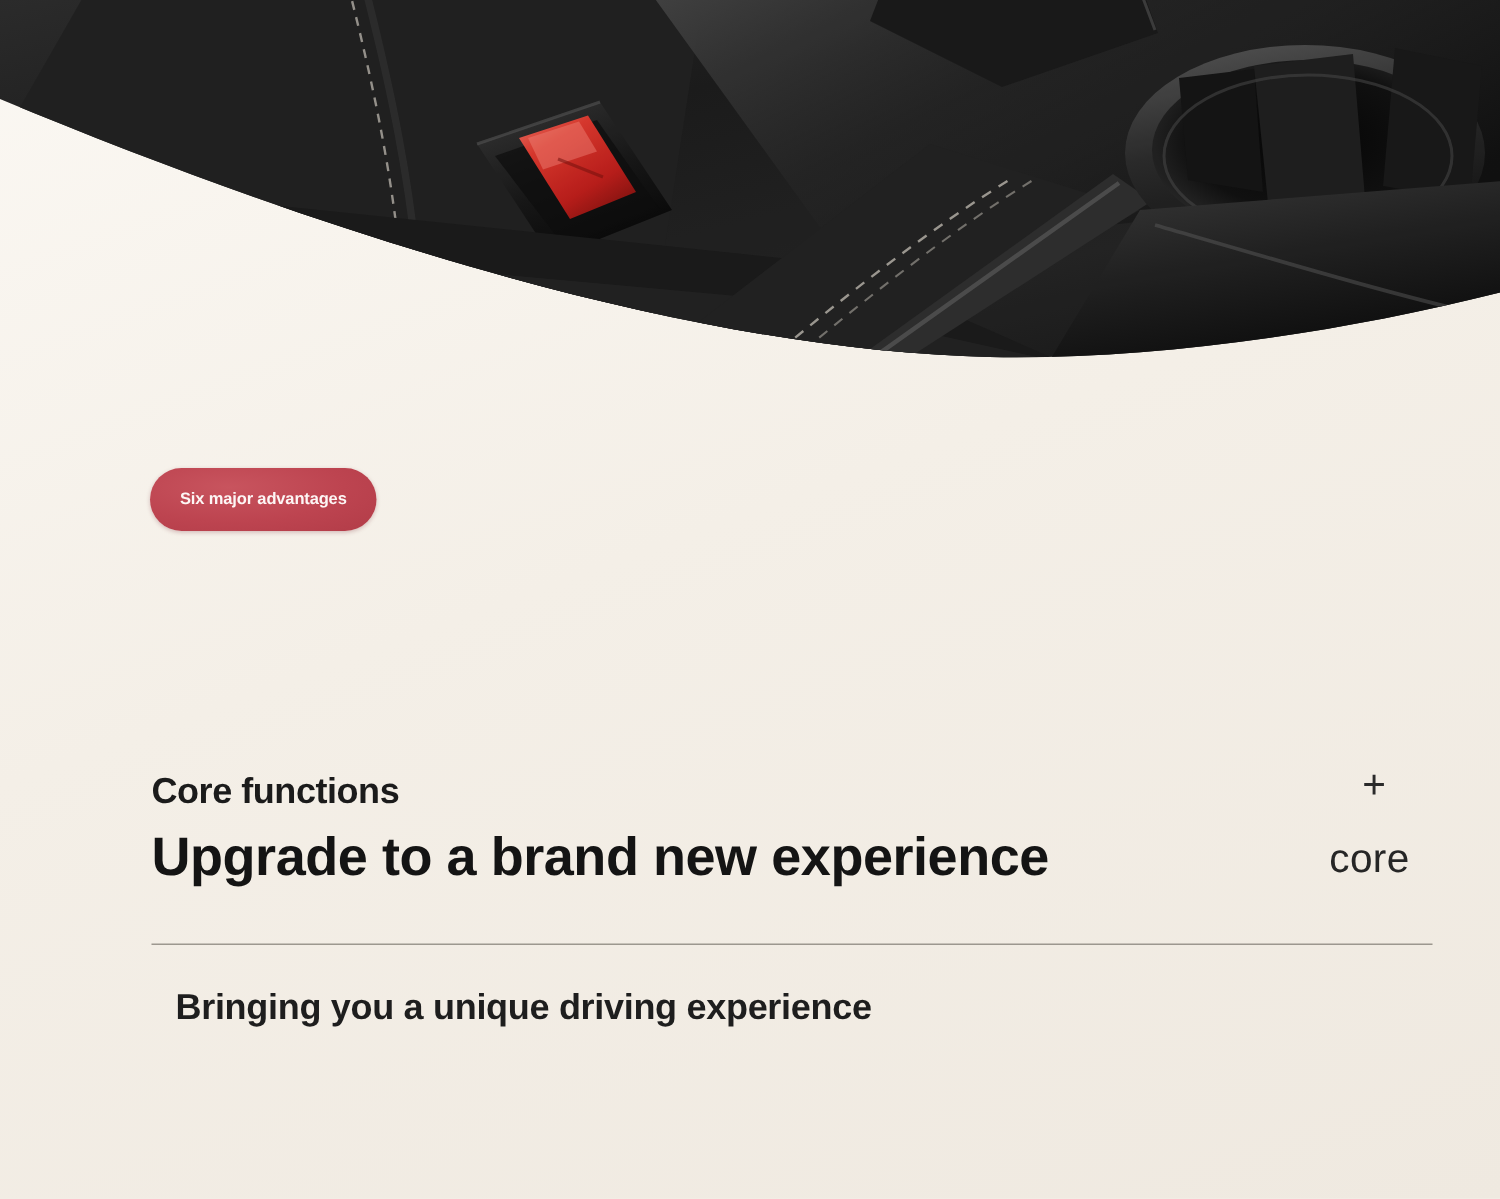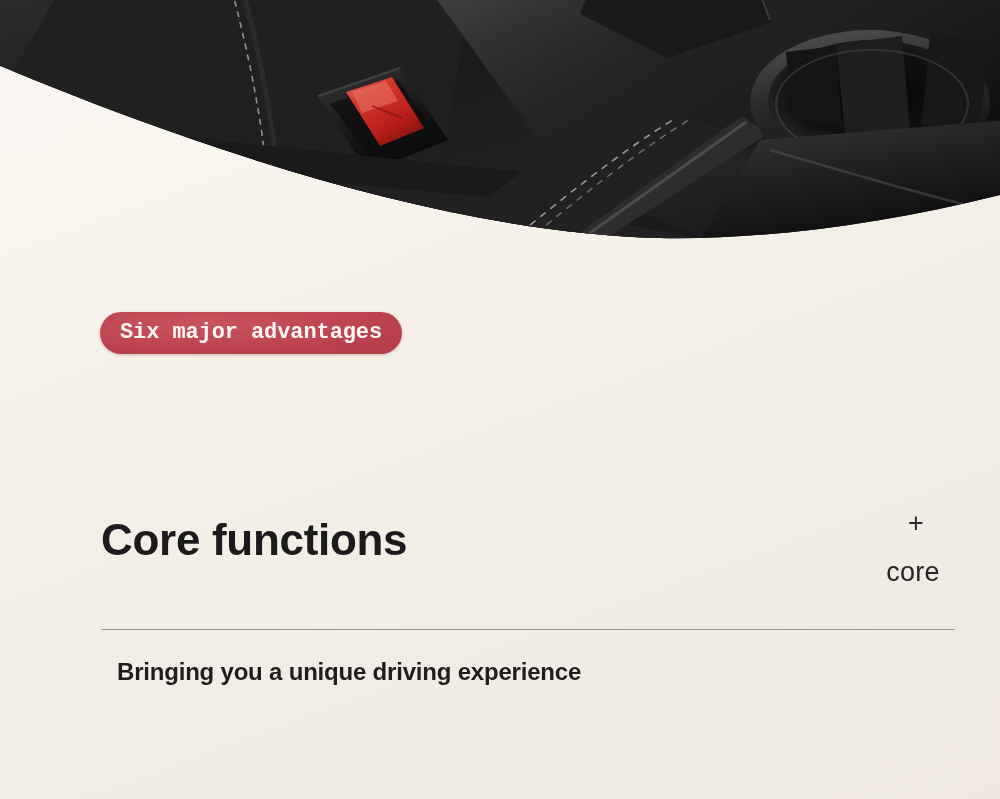--- a/index.html
+++ b/index.html
@@ -48,37 +48,36 @@
     display: flex;
     align-items: center;
     justify-content: center;
     border-radius: 21px;
     background: radial-gradient(ellipse at 35% 30%, #c8545e 0%, #bd4450 55%, #b23c48 100%);
     box-shadow: 0 1px 3px rgba(120, 40, 50, 0.28);
     box-sizing: border-box;
   }
   .badge-label {
     color: #fdf6f5;
-    font-size: 22px;
+    font-size: 11px;
     font-weight: bold;
     letter-spacing: -0.1px;
     white-space: nowrap;
     line-height: 1;
-    font-family: Liberation Mono, monospace;
   }
 
   
   .headings {
     position: absolute;
     left: 101px;
     top: 514px;
     width: 790px;
   }
   .heading-1 {
-    font-size: 44px;
+    font-size: 24px;
     font-weight: bold;
     color: #1b1b1b;
     line-height: 1.18;
     letter-spacing: -0.3px;
     margin: 0;
     white-space: nowrap;
   }
   .heading-2 {
     font-size: 36px;
     font-weight: bold;
@@ -241,20 +240,21 @@
       </g>
     </svg>
   </div>
 
   <div class="badge">
     <span class="badge-label">Six major advantages</span>
   </div>
 
   <div class="headings">
     <h1 class="heading-1">Core functions</h1>
+    <h1 class="heading-2">Upgrade to a brand new experience</h1>
   </div>
 
   <div class="divider"></div>
 
   <p class="subtitle">Bringing you a unique driving experience</p>
 
   <div class="core-mark">
     <span class="core-plus">+</span>
     <span class="core-word">core</span>
   </div>

